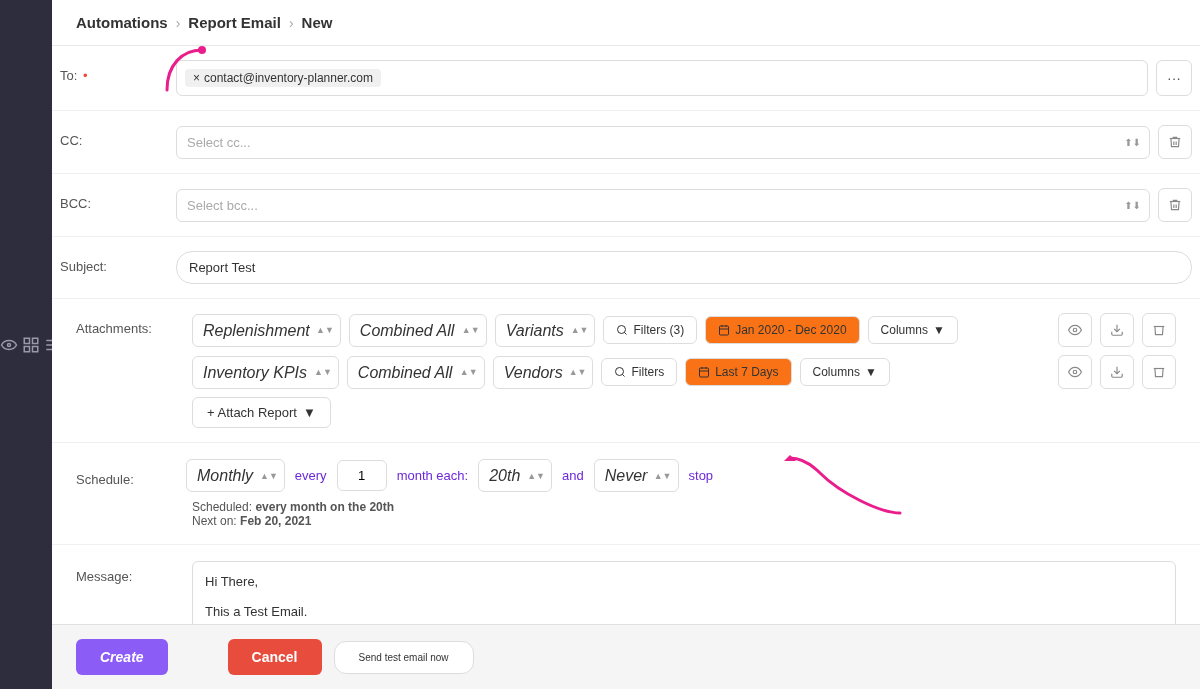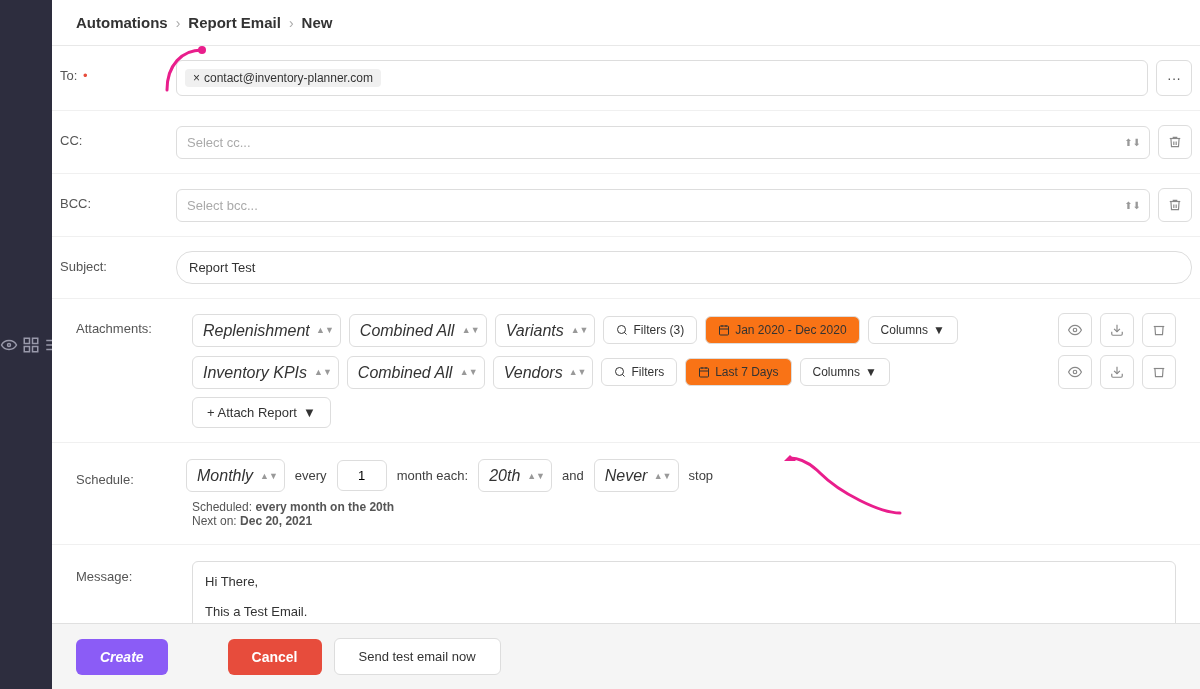--- a/index.html
+++ b/index.html
@@ -337,21 +337,21 @@
       width: 50px;
       border: 1px solid #ddd;
       border-radius: 6px;
       padding: 7px 10px;
       font-size: 13px;
       text-align: center;
       outline: none;
     }
     .schedule-text {
       font-size: 13px;
-      color: #404040;
+      color: #6d28d9;
       text-align: right;
     }
 
     
     .message-row {
       padding: 16px 24px;
       display: flex;
       align-items: flex-start;
       gap: 16px;
       flex: 1;
@@ -398,23 +398,23 @@
       padding: 10px 24px;
       font-size: 14px;
       font-weight: 600;
       cursor: pointer;
       margin-left: 48px;
     }
     .btn-test {
       background: #fff;
       color: #333;
       border: 1px solid #ddd;
-      border-radius: 6px;
+      border-radius: 12px;
       padding: 10px 24px;
-      font-size: 13px;
+      font-size: 10px;
       cursor: pointer;
     }
 
     .attachments-main {
       display: flex;
       gap: 16px;
     }
 
     .form-wrapper {
       position: relative;
@@ -750,21 +750,21 @@
           <div class="select-pill">
             <select>
               <option>Never</option>
             </select>
             <span class="pill-arrow">▲▼</span>
           </div>
           <span class="schedule-text">stop</span>
         </div>
         <div class="schedule-info">
           Scheduled: <strong>every month on the 20th</strong><br>
-          <span>Next on:</span> <strong>Dec 20, 2021</strong>
+          <span>Next on:</span> <strong>Feb 20, 2021</strong>
         </div>
       </div>
 
       <div class="message-row">
         <div class="form-label">Message:</div>
         <textarea class="message-textarea" style="">Hi There,
 
 This a Test Email.
 
 Thank you,</textarea>

